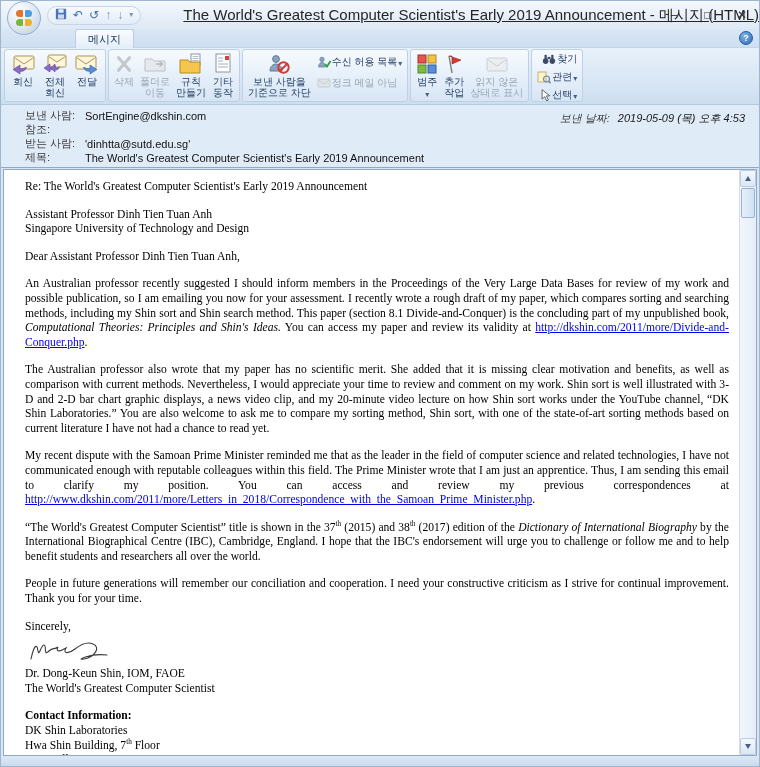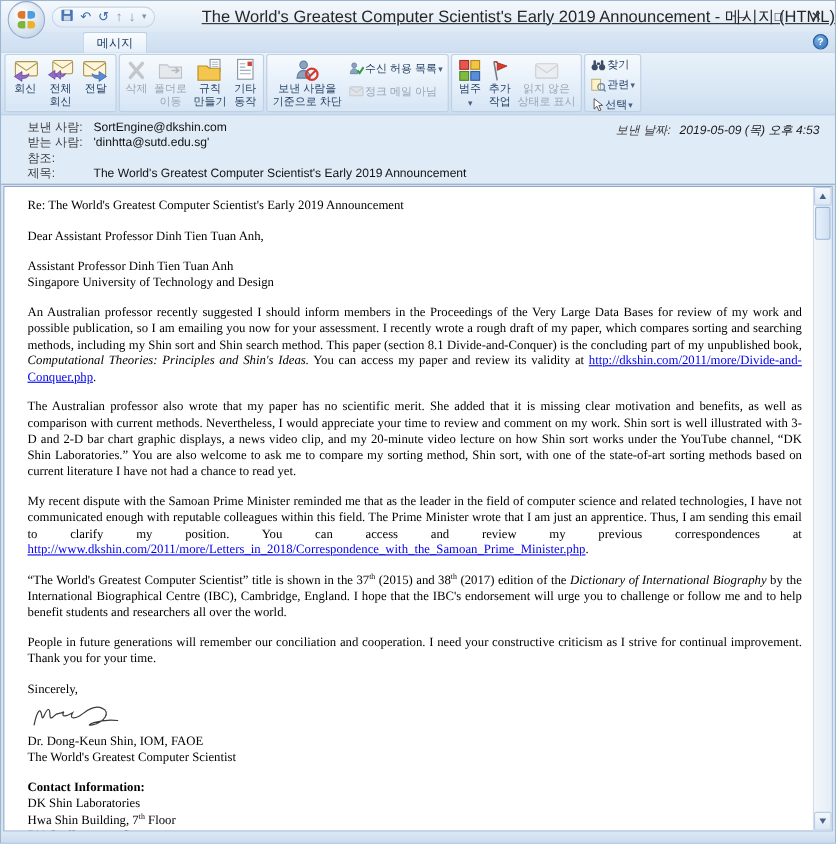--- a/index.html
+++ b/index.html
@@ -290,21 +290,21 @@
               </svg>
           </span>
           <span class="rlbl">읽지 않은
 상태로 표시</span>
         </div>
       </div>
 
     </div>
 
     <div class="rgroup">
-      <div class="rbody" style="flex-direction:column;align-items:flex-start;gap:2px;">
+      <div class="rbody" style="flex-direction:column;align-items:flex-end;gap:2px;">
         <div class="rbtn-sm">
           <span class="ric">
             <svg width="14" height="12" viewBox="0 0 20 16">
                 <rect x="3.6" y="2" width="3.2" height="7" rx="1" fill="#3d4c66"></rect>
                 <rect x="13.2" y="2" width="3.2" height="7" rx="1" fill="#3d4c66"></rect>
                 <rect x="8" y="5" width="4" height="3" fill="#3d4c66"></rect>
                 <circle cx="5.2" cy="11" r="4" fill="#3d4c66"></circle>
                 <circle cx="14.8" cy="11" r="4" fill="#3d4c66"></circle>
               </svg>
           </span>
@@ -336,43 +336,43 @@
 
     <div class="rspacer"></div>
   </div>
 
   <div class="mailheader">
     <div class="hrow">
         <span class="hlbl">보낸 사람:</span>
         <span class="hval">SortEngine@dkshin.com</span>
       </div>
     <div class="hrow">
+        <span class="hlbl">참조:</span>
+        <span class="hval"></span>
+      </div>
+    <div class="hrow">
         <span class="hlbl">받는 사람:</span>
         <span class="hval">'dinhtta@sutd.edu.sg'</span>
-      </div>
-    <div class="hrow">
-        <span class="hlbl">참조:</span>
-        <span class="hval"></span>
       </div>
     <div class="hrow">
         <span class="hlbl">제목:</span>
         <span class="hval">The World's Greatest Computer Scientist's Early 2019 Announcement</span>
       </div>
     <div class="hdate">
       <span class="hlbl2">보낸 날짜:</span>
       <span>2019-05-09 (목) 오후 4:53</span>
     </div>
   </div>
 
   <div class="bodywrap">
     <div class="content">
       <div class="para">Re: The World's Greatest Computer Scientist's Early 2019 Announcement</div>
-      <div class="para">Dear Assistant Professor Dinh Tien Tuan Anh,</div>
       <div class="para pre">Assistant Professor Dinh Tien Tuan Anh
 Singapore University of Technology and Design</div>
+      <div class="para">Dear Assistant Professor Dinh Tien Tuan Anh,</div>
       <div class="para">An Australian professor recently suggested I should inform members in the Proceedings of the Very Large Data Bases for review of my work and possible publication, so I am emailing you now for your assessment. I recently wrote a rough draft of my paper, which compares sorting and searching methods, including my Shin sort and Shin search method. This paper (section 8.1 Divide-and-Conquer) is the concluding part of my unpublished book, <em>Computational Theories: Principles and Shin's Ideas.</em> You can access my paper and review its validity at <a href="#" class="lnk">http://dkshin.com/2011/more/Divide-and-Conquer.php</a>.</div>
       <div class="para">The Australian professor also wrote that my paper has no scientific merit. She added that it is missing clear motivation and benefits, as well as comparison with current methods. Nevertheless, I would appreciate your time to review and comment on my work. Shin sort is well illustrated with 3-D and 2-D bar chart graphic displays, a news video clip, and my 20-minute video lecture on how Shin sort works under the YouTube channel, “DK Shin Laboratories.” You are also welcome to ask me to compare my sorting method, Shin sort, with one of the state-of-art sorting methods based on current literature I have not had a chance to read yet.</div>
       <div class="para">My recent dispute with the Samoan Prime Minister reminded me that as the leader in the field of computer science and related technologies, I have not communicated enough with reputable colleagues within this field. The Prime Minister wrote that I am just an apprentice. Thus, I am sending this email to clarify my position. You can access and review my previous correspondences at <a href="#" class="lnk">http://www.dkshin.com/2011/more/Letters_in_2018/Correspondence_with_the_Samoan_Prime_Minister.php</a>.</div>
       <div class="para">“The World's Greatest Computer Scientist” title is shown in the 37<sup>th</sup> (2015) and 38<sup>th</sup> (2017) edition of the <em>Dictionary of International Biography</em> by the International Biographical Centre (IBC), Cambridge, England. I hope that the IBC's endorsement will urge you to challenge or follow me and to help benefit students and researchers all over the world.</div>
       <div class="para">People in future generations will remember our conciliation and cooperation. I need your constructive criticism as I strive for continual improvement. Thank you for your time.</div>
       <div>Sincerely,</div>
       <svg class="sig-svg" width="96" height="30" viewBox="0 0 96 30">
         <path d="M4 24 C7 10, 10 8, 11 16 C12 22, 14 10, 17 10 C20 10, 16 22, 22 16 C26 12, 27 15, 31 12 C28 18, 34 16, 39 13 C35 20, 43 18, 48 14 C53 10, 60 6, 66 9 C74 12, 68 22, 57 24 C48 26, 62 18, 80 20" fill="none" stroke="#3a3a3a" stroke-width="1.1" stroke-linecap="round"></path>
       </svg>
       <div class="pre">Dr. Dong-Keun Shin, IOM, FAOE

